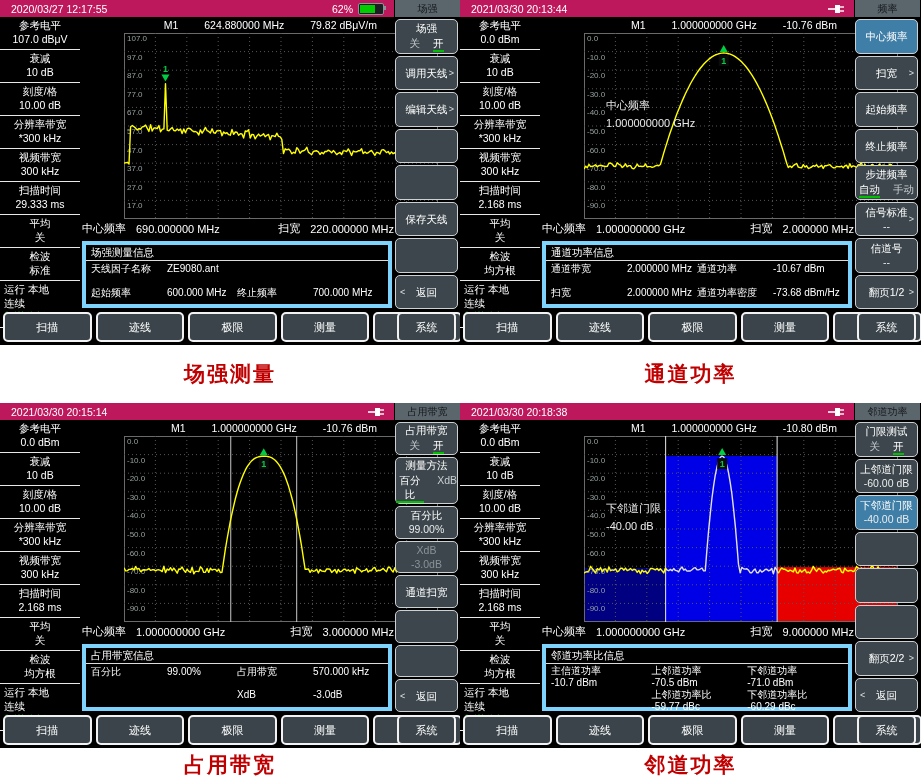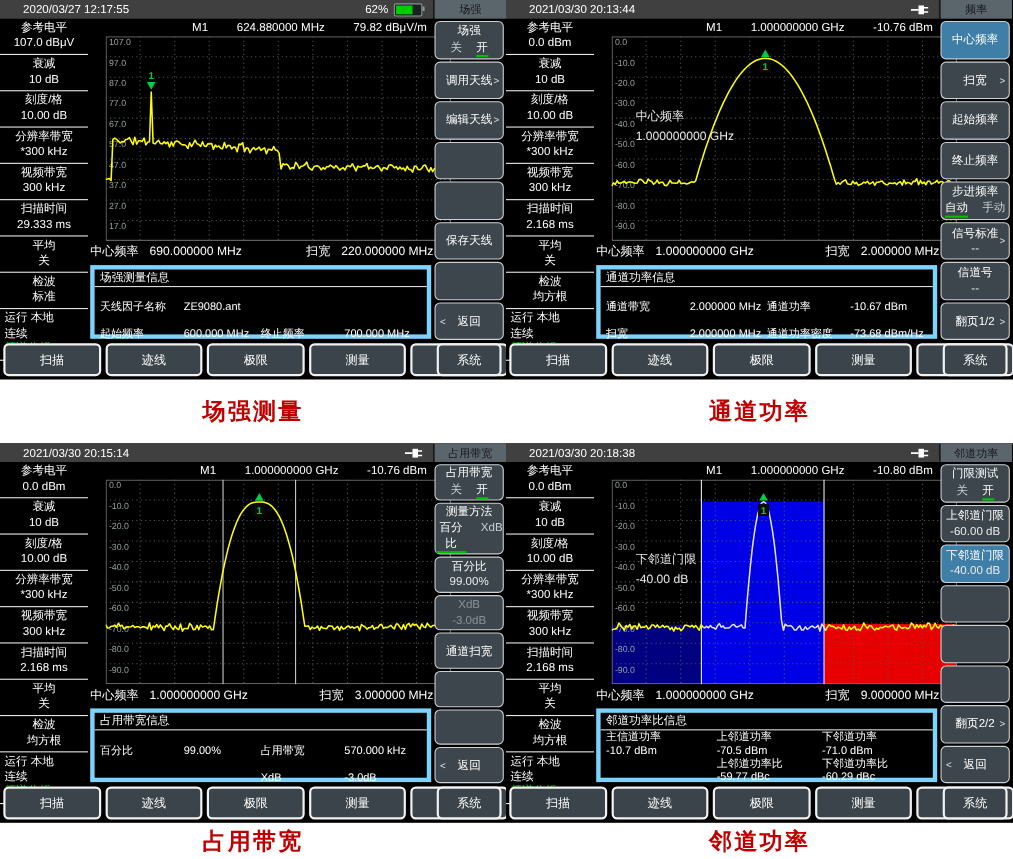--- a/index.html
+++ b/index.html
@@ -2,23 +2,23 @@
 <html><head>
 <meta charset="utf-8">
 <style>
   html,body{margin:0;padding:0;background:#fff;width:921px;height:781px;overflow:hidden;
     font-family:"Liberation Sans",sans-serif;-webkit-font-smoothing:antialiased;}
   #grid{display:grid;grid-template-columns:460px 461px;grid-template-rows:345px 58px 345px 33px;width:921px;height:781px;}
   .caption{display:flex;align-items:center;justify-content:center;background:#fff;
     color:#c00000;font-size:21px;font-weight:bold;letter-spacing:2px;}
   .screen{position:relative;background:#000;overflow:hidden;}
   
-  .sbar{position:absolute;left:0;top:0;width:394px;height:17px;background:#404040;color:#fff;
+  .sbar{position:absolute;left:0;top:0;width:394px;height:17px;background:#be185d;color:#fff;
     font-size:10.5px;display:flex;align-items:center;justify-content:space-between;
-    padding:0 10px 0 21px;box-sizing:border-box;}
+    padding:0 10px 0 11px;box-sizing:border-box;}
   .sbar .pw{display:flex;align-items:center;gap:5px;}
   .bat{width:24px;height:10px;border:1px solid #8a9296;border-radius:2px;position:relative;background:#1a1f22;}
   .bat .fill{position:absolute;left:1px;top:1px;bottom:1px;background:#00cc00;}
   .bat .nub{position:absolute;right:-3px;top:2px;width:2px;height:4px;background:#8a9296;}
   
   .mtitle{position:absolute;left:395px;top:0;width:65px;height:17px;background:#5b656c;color:#14181b;
     font-size:10px;display:flex;align-items:center;justify-content:center;}
   .menu{position:absolute;left:395px;top:19px;width:63px;height:290px;display:flex;flex-direction:column;gap:2px;}
   .mbtn{flex:1;background:#3c464c;border:1px solid #ccd1d4;border-radius:5px;color:#fff;
     font-size:10.5px;line-height:14px;display:flex;flex-direction:column;align-items:center;
@@ -34,34 +34,34 @@
   .sysbtn{position:absolute;left:397px;top:312px;width:59px;height:30px;background:#3a444a;
     border:2px solid #f2f2f2;border-radius:5px;color:#fff;font-size:11px;
     display:flex;align-items:center;justify-content:center;box-sizing:border-box;}
   
   .sidebar{position:absolute;left:0;top:17px;width:80px;color:#fff;font-size:10.5px;text-align:center;}
   .sblock{border-bottom:1px solid #e8e8e8;padding:2px 0 3px;line-height:13.5px;}
   .sblock.run{text-align:left;padding-left:4px;}
   .sblock .extra{color:#00d000;}
   
   .mline{position:absolute;left:80px;top:17px;width:314px;height:16px;color:#fff;font-size:10.5px;
-    display:flex;align-items:center;justify-content:flex-end;gap:26px;padding-right:6px;box-sizing:border-box;}
+    display:flex;align-items:center;justify-content:flex-end;gap:26px;padding-right:17px;box-sizing:border-box;}
   
-  .plot{position:absolute;left:64px;top:33px;width:314px;height:186px;padding-left:32px;}
+  .plot{position:absolute;left:92px;top:33px;width:314px;height:186px;padding-left:32px;}
   
   .fline{position:absolute;left:82px;top:220px;width:312px;height:17px;color:#fff;font-size:11px;
     display:flex;align-items:center;box-sizing:border-box;}
   .fline .sp{flex:1;}
   .fline .v{margin-left:10px;text-align:center;}
   
   .info{position:absolute;left:82px;top:241px;width:310px;height:67px;border:4px solid #7dd3fc;
     color:#fff;font-size:10px;box-sizing:border-box;background:#000;}
   .ititle{height:15px;line-height:15px;padding-left:5px;border-bottom:1px solid #dcdcdc;font-size:10.5px;}
   .ibody{padding:1px 5px;}
-  .irow{display:flex;height:24px;align-items:flex-end;}
+  .irow{display:flex;height:24px;align-items:flex-start;}
   .icell{flex:1;white-space:nowrap;}
   .icell .il{display:inline-block;min-width:76px;}
   .irow.stacked{display:grid;grid-template-columns:1.05fr 1fr 1fr;height:24px;align-items:center;}
   .scell .sl,.scell .sv{line-height:12px;}
   
   .bbar{position:absolute;left:3px;top:312px;width:459px;height:30px;display:flex;gap:4px;}
   .bbtn{flex:1;background:#3a444a;border:2px solid #f2f2f2;border-radius:5px;color:#fff;font-size:11px;
     display:flex;align-items:center;justify-content:center;box-sizing:border-box;}
 </style>
 </head>

